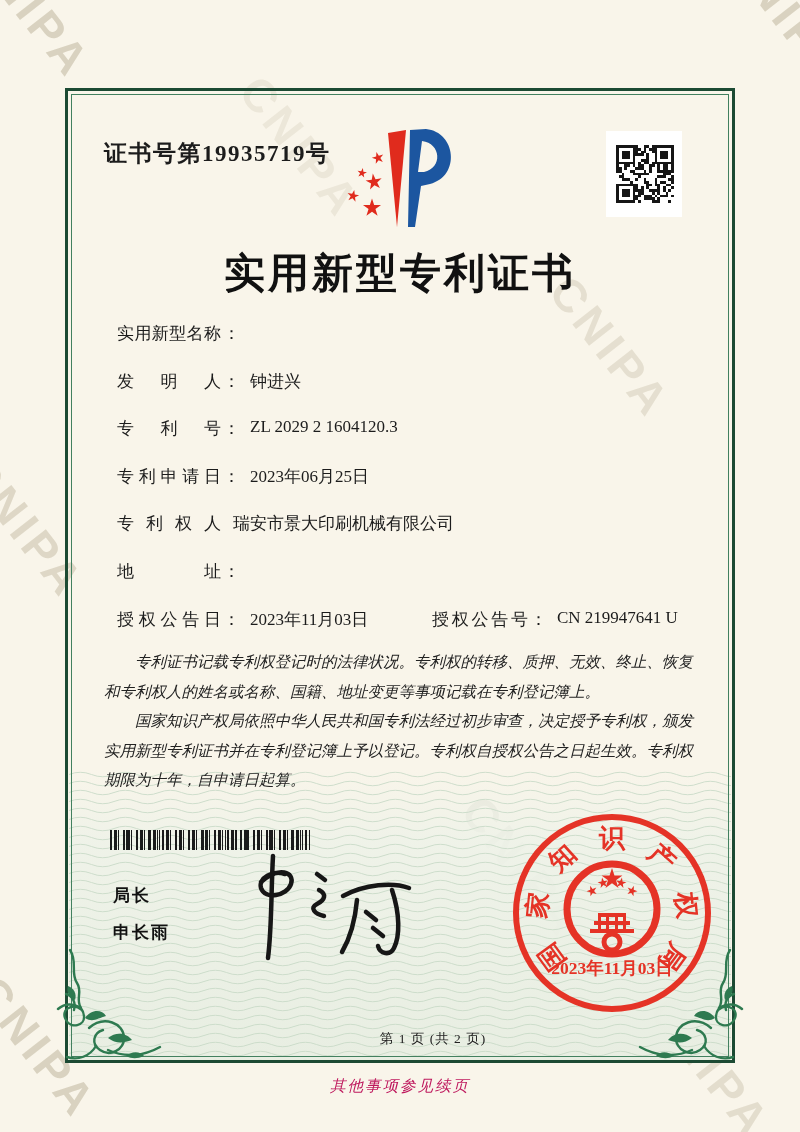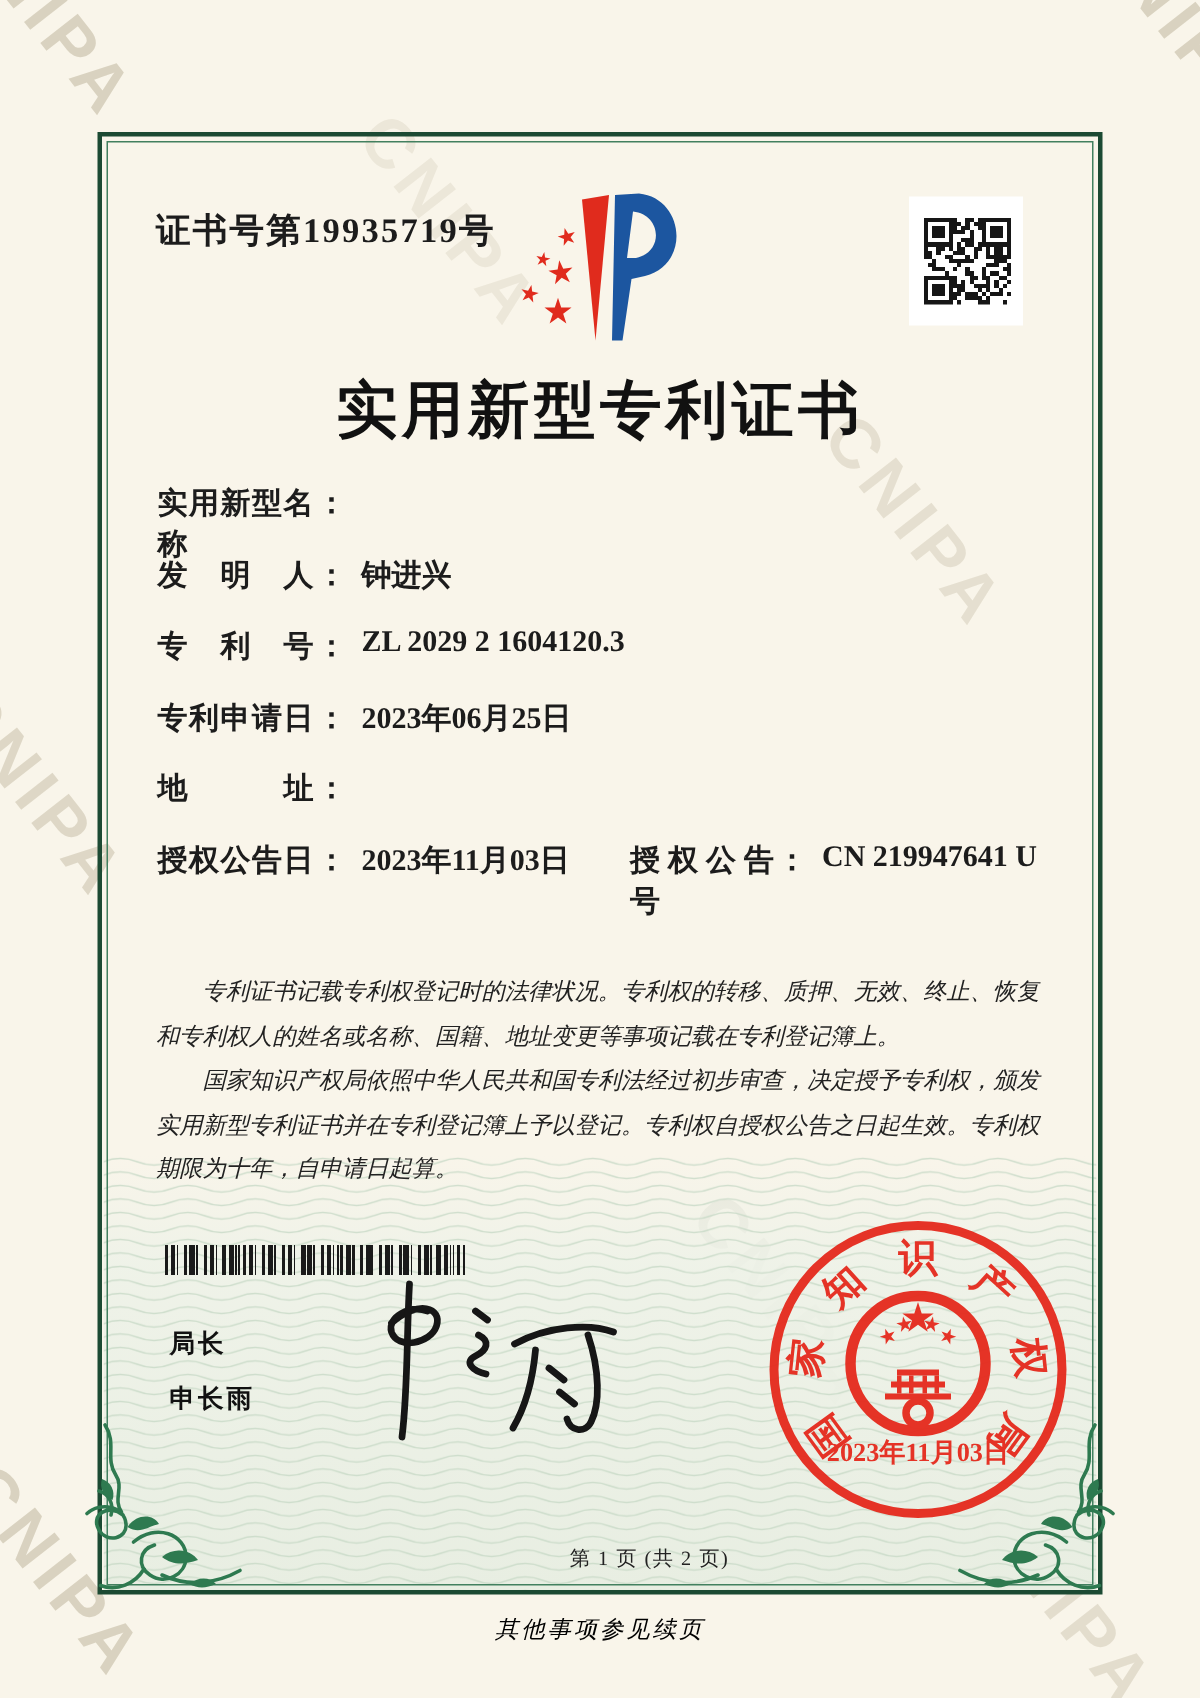--- a/index.html
+++ b/index.html
@@ -19,41 +19,41 @@
   .corner-left{left:56px;top:948px;}
   .corner-right{right:56px;top:948px;transform:scaleX(-1);}
   
   .content{position:absolute;left:0;top:0;width:800px;height:1132px;z-index:4;}
   .cert-no{position:absolute;left:104px;top:138px;font-size:23px;letter-spacing:1.5px;font-weight:bold;}
   .logo{position:absolute;left:338px;top:126px;}
   .qr-box{position:absolute;left:606px;top:131px;width:76px;height:86px;background:#ffffff;}
   .qr{position:absolute;left:10px;top:14px;width:58px;height:58px;}
   .title{position:absolute;left:0;top:246px;width:800px;text-align:center;
          font-size:41px;font-weight:bold;letter-spacing:3px;color:#111;}
-  .fields{position:absolute;left:105px;top:322px;width:600px;font-size:20px;font-weight:bold;}
+  .fields{position:absolute;left:117px;top:322px;width:600px;font-size:17px;}
   .frow{height:47.6px;display:flex;align-items:flex-start;position:relative;}
   .flabel{display:inline-block;width:104px;text-align:justify;text-align-last:justify;}
   .fcolon{margin:0 10px 0 2px;}
   .grant2{position:absolute;left:315px;top:0;display:flex;justify-content:space-between;}
   .paras{position:absolute;left:104px;top:647px;width:596px;font-size:15.5px;
          line-height:29.5px;font-style:italic;color:#222;}
   .paras p{margin:0;text-indent:2em;}
   .barcode{position:absolute;left:110px;top:830px;width:200px;height:20px;
     background-image:
       repeating-linear-gradient(90deg,#1a1a1a 0 2px,transparent 2px 4px,#1a1a1a 4px 7px,transparent 7px 8px,#1a1a1a 8px 9px,transparent 9px 13px),
       repeating-linear-gradient(90deg,transparent 0 5px,#1a1a1a 5px 6px,transparent 6px 11px);}
   .issuer{position:absolute;left:113px;top:884px;
           font-family:"Liberation Sans","DejaVu Sans",sans-serif;font-size:17px;color:#111;}
   .issuer div{margin-bottom:14px;letter-spacing:2px;font-weight:bold;}
   .signature{position:absolute;left:215px;top:850px;}
   .seal{position:absolute;left:510px;top:811px;opacity:.94;}
   .page-num{position:absolute;left:0;top:1030px;width:800px;text-align:center;
             font-size:13.5px;color:#222;letter-spacing:1px;padding-left:33px;}
   .footer-note{position:absolute;left:0;top:1076px;width:800px;text-align:center;
-               font-size:15.5px;font-style:italic;color:#000000;letter-spacing:2px;}
+               font-size:15.5px;font-style:italic;color:#be185d;letter-spacing:2px;}
 </style>
 </head>
 <body>
 
 <div class="page">
 
   <div class="wm" style="left:-52px;top:-20px;opacity:.45;">CNIPA</div>
   <div class="wm" style="left:704px;top:-14px;opacity:.45;">CNIPA</div>
   <div class="wm" style="left:218px;top:120px;opacity:.18;">CNIPA</div>
   <div class="wm" style="left:528px;top:320px;opacity:.28;">CNIPA</div>
@@ -398,20 +398,25 @@
         <span class="flabel">专利号</span>
           <span class="fcolon">：</span>
           <span>ZL 2029 2 1604120.3</span>
       </div>
       <div class="frow">
         <span class="flabel">专利申请日</span>
           <span class="fcolon">：</span>
           <span>2023年06月25日</span>
       </div>
       <div class="frow">
+        <span class="flabel">专利权人</span>
+          <span class="fcolon"></span>
+          <span>瑞安市景大印刷机械有限公司</span>
+      </div>
+      <div class="frow">
         <span class="flabel">地址</span>
           <span class="fcolon">：</span>
       </div>
       <div class="frow">
         <span class="flabel">授权公告日</span>
           <span class="fcolon">：</span>
           <span>2023年11月03日</span>
         <span class="grant2">
           <span class="flabel" style="width:96px">授权公告号</span>
             <span class="fcolon">：</span>

